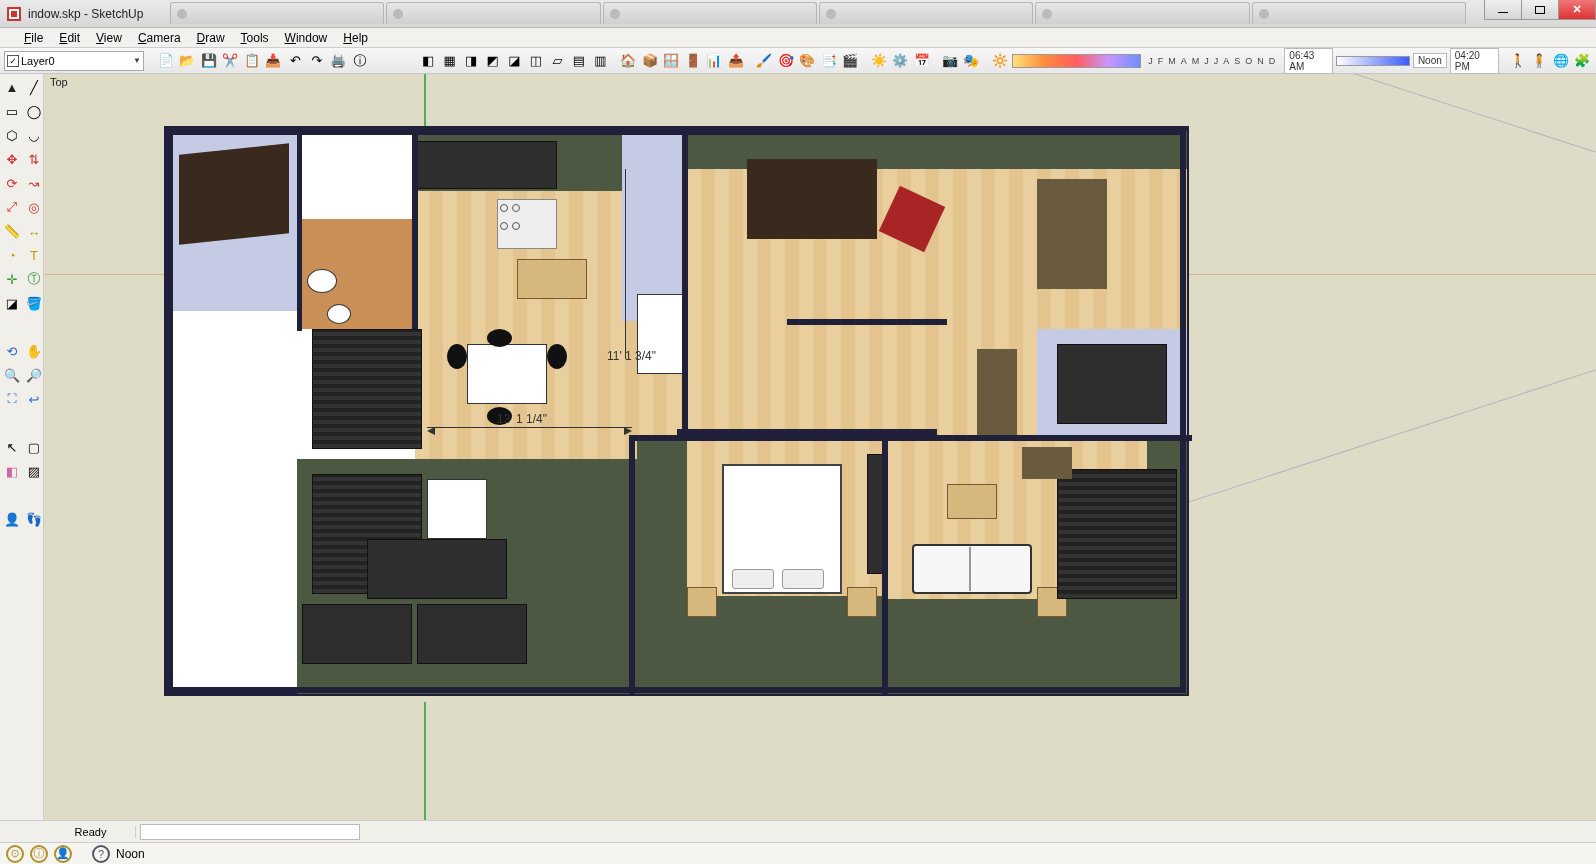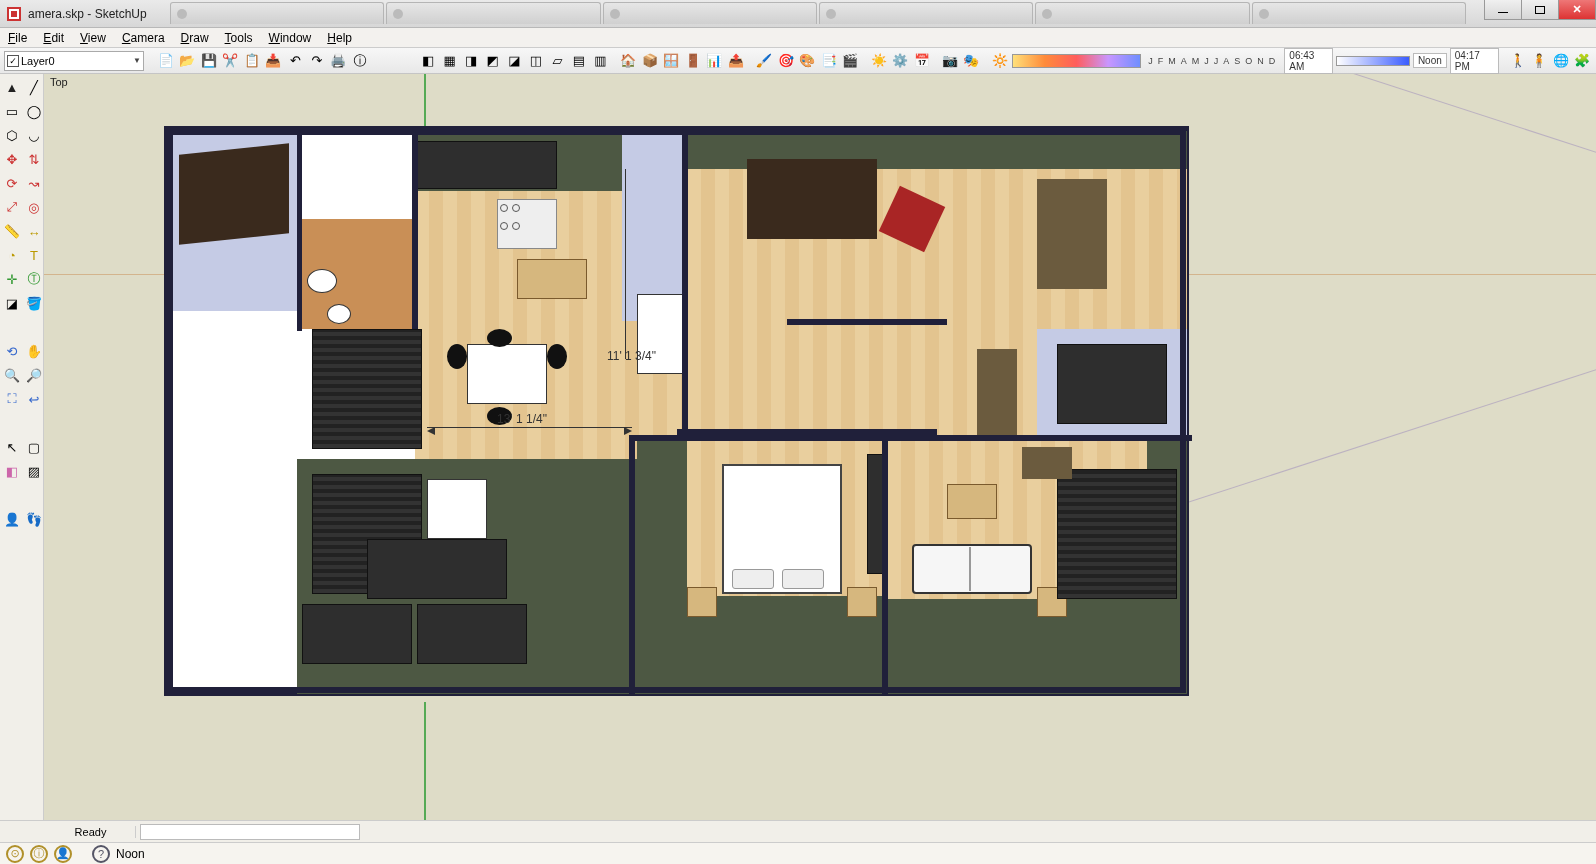--- a/index.html
+++ b/index.html
@@ -16,21 +16,21 @@
 .win-btn.max span{ width:10px;height:8px;border:1px solid #000;display:block;}
 .win-btn.close{ background: linear-gradient(#e77,#d33); color:#fff;}
 .win-btn.close span{ font-weight:bold;}
 
 
 .tabs-strip { position:absolute; left:170px; right:130px; top:0; height:26px; display:flex; gap:2px; align-items:flex-end; padding-bottom:2px;}
 .btab { height:22px; flex:1; background:linear-gradient(#e6e6e6,#d0d0d0); border:1px solid #b5b5b5; border-bottom:none; border-radius:3px 3px 0 0; font-size:10px; color:#8a8a8a; padding:3px 6px; overflow:hidden; white-space:nowrap; display:flex; align-items:center; }
 .btab .tabdot{width:10px;height:10px;border-radius:50%;background:#bbb;margin-right:4px;flex:none;}
 
 
-.menubar { height: 20px; background: #f3f1ee; border-bottom: 1px solid #ccc; display: flex; align-items: center; padding: 0 0; font-size: 12px; }
+.menubar { height: 20px; background: #f3f1ee; border-bottom: 1px solid #ccc; display: flex; align-items: center; padding: 0 16px; font-size: 12px; }
 .menu-item { padding: 1px 8px; cursor: default; }
 .menu-item span.u { text-decoration: underline; }
 
 
 .toolbar-row { height: 26px; background: linear-gradient(#f7f7f7,#e8e8e8); border-bottom: 1px solid #c5c5c5; display: flex; align-items: center; padding: 0 4px; gap:3px; }
 .layer-box { display:flex; align-items:center; gap:2px; border:1px solid #aaa; background:#fff; height:20px; padding:0 2px; margin-right:10px;}
 .layer-box .chk{ width:12px;height:12px;border:1px solid #555; display:flex;align-items:center;justify-content:center;font-size:9px;}
 .layer-box input{ border:none; outline:none; width:110px; font-size:11px; height:16px;}
 .layer-box .dd{ font-size:8px; color:#444;}
 .tb-icon { width:20px; height:20px; border:1px solid transparent; display:inline-flex; align-items:center; justify-content:center; font-size:13px; border-radius:2px; }
@@ -94,21 +94,21 @@
 <body>
 
 <div class="titlebar">
   <div class="app-icon">
     <svg viewBox="0 0 16 16">
         <rect x="1" y="1" width="14" height="14" fill="#c33"></rect>
         <rect x="3" y="3" width="10" height="10" fill="#fff"></rect>
         <rect x="5" y="5" width="6" height="6" fill="#c33"></rect>
       </svg>
   </div>
-  <div class="title-text">amera.skp - SketchUp</div>
+  <div class="title-text">indow.skp - SketchUp</div>
   <div class="tabs-strip">
     <div class="btab">
         <span class="tabdot"></span>
         <span></span>
       </div>
     <div class="btab">
         <span class="tabdot"></span>
         <span></span>
       </div>
     <div class="btab">
@@ -212,21 +212,21 @@
       <span>J</span>
       <span>A</span>
       <span>S</span>
       <span>O</span>
       <span>N</span>
       <span>D</span>
   </div>
   <div class="time-box">06:43 AM</div>
   <div class="time-bar"></div>
   <div class="time-box">Noon</div>
-  <div class="time-box">04:17 PM</div>
+  <div class="time-box">04:20 PM</div>
   <div class="tb-sep"></div>
   <div class="tb-icon">🚶</div>
   <div class="tb-icon">🧍</div>
   <div class="tb-icon">🌐</div>
   <div class="tb-icon">🧩</div>
 </div>
 
 <div class="main">
 
   <div class="side-tools">

